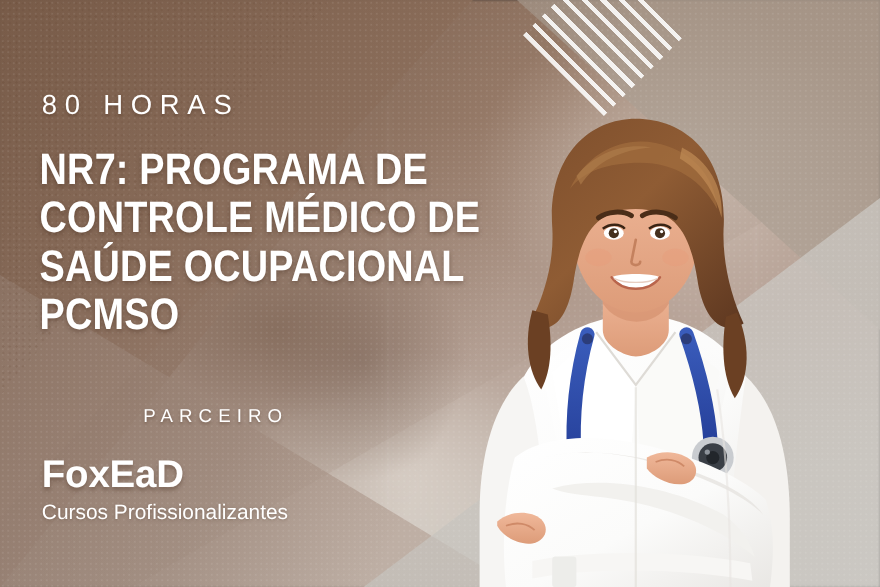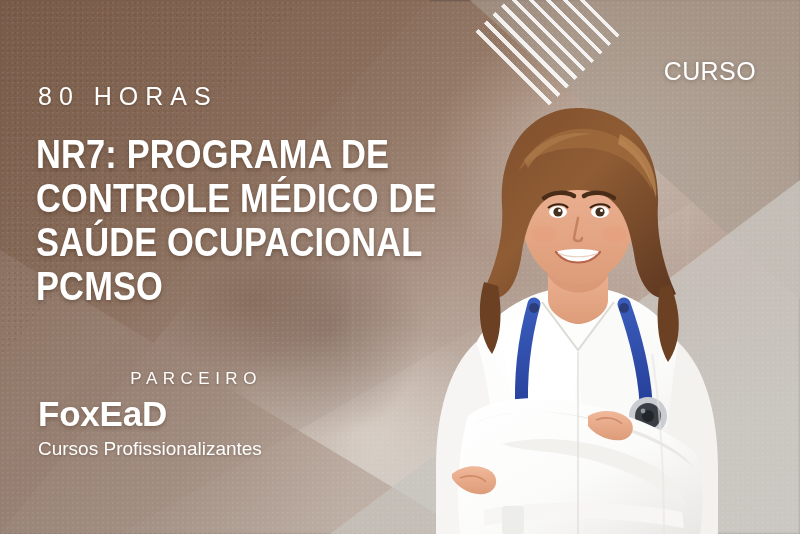--- a/index.html
+++ b/index.html
@@ -121,21 +121,21 @@
   }
   .title span{display:block;white-space:nowrap;}
 
   .partner{position:absolute;left:38px;top:370px;color:#fff;}
   .partner-kicker{
     font-size:17px; font-weight:400; letter-spacing:5.5px; line-height:1;
     text-shadow:0 1px 3px rgba(60,35,20,.35);
     text-align:right;
   }
   .partner-name{
-    margin-top:9px;
+    margin-top:27px;
     font-size:35px; font-weight:700; line-height:1;
     letter-spacing:-.2px;
     text-shadow:0 2px 4px rgba(60,35,20,.35);
   }
   .partner-sub{
     margin-top:8px;
     font-size:19px; font-weight:400; line-height:1.1;
     text-shadow:0 1px 3px rgba(60,35,20,.30);
   }
 
@@ -295,16 +295,15 @@
     <span>PCMSO</span>
   </div>
 
   <div class="partner">
     <div class="partner-kicker">PARCEIRO</div>
     <div class="partner-name">FoxEaD</div>
     <div class="partner-sub">Cursos Profissionalizantes</div>
   </div>
 
   <div class="badge">
-    <span>CURSO</span>
   </div>
 
 </div>
 
 </body></html>

